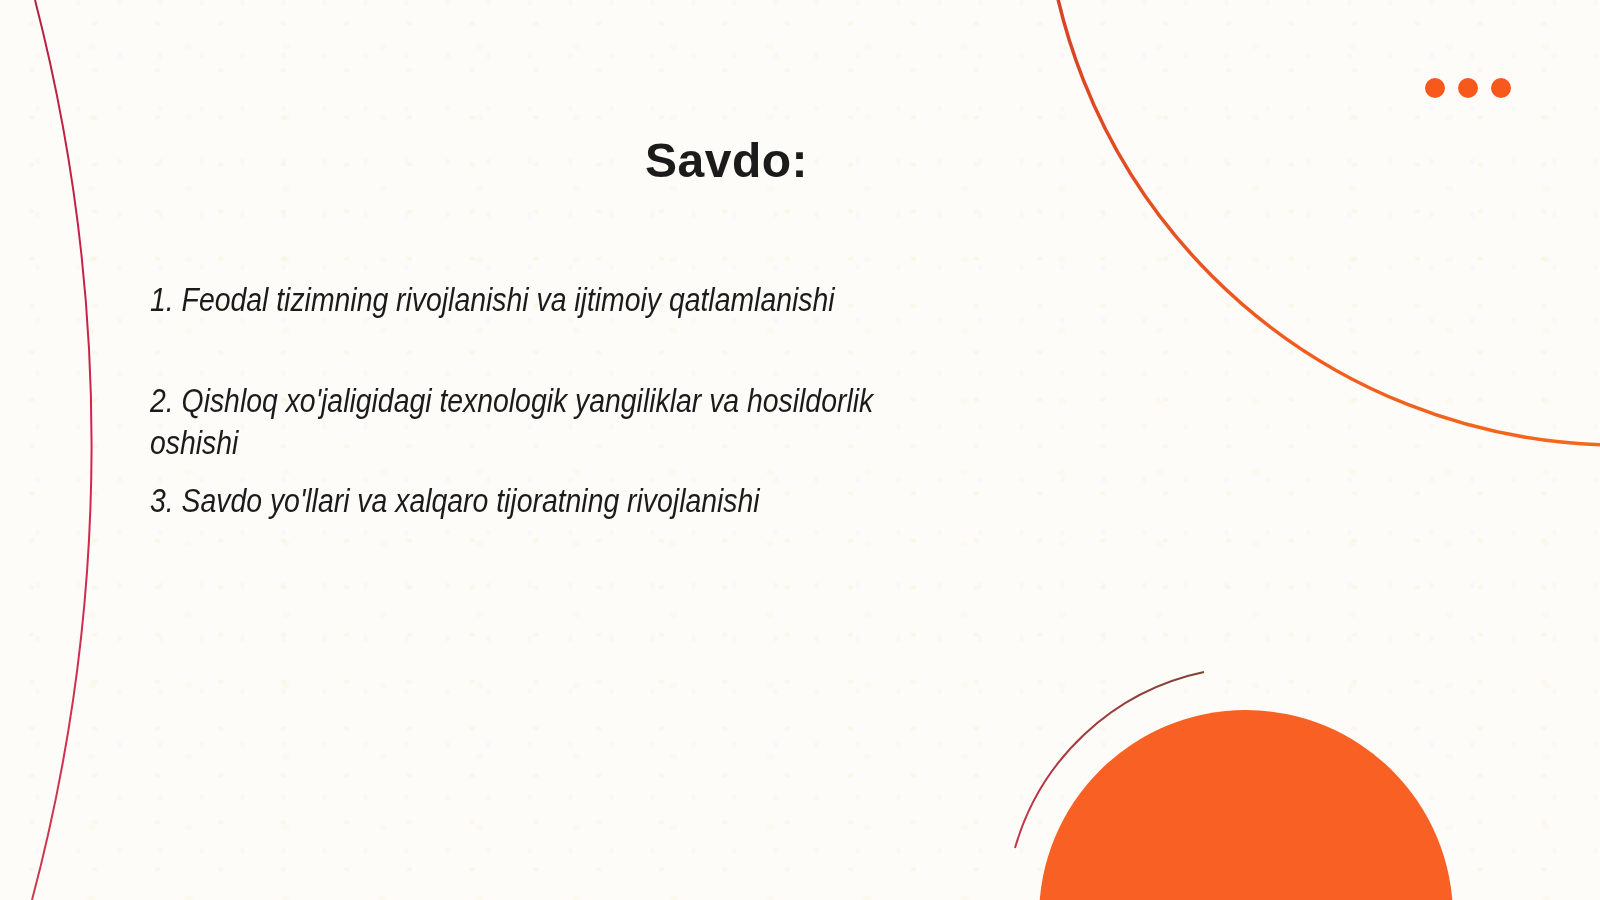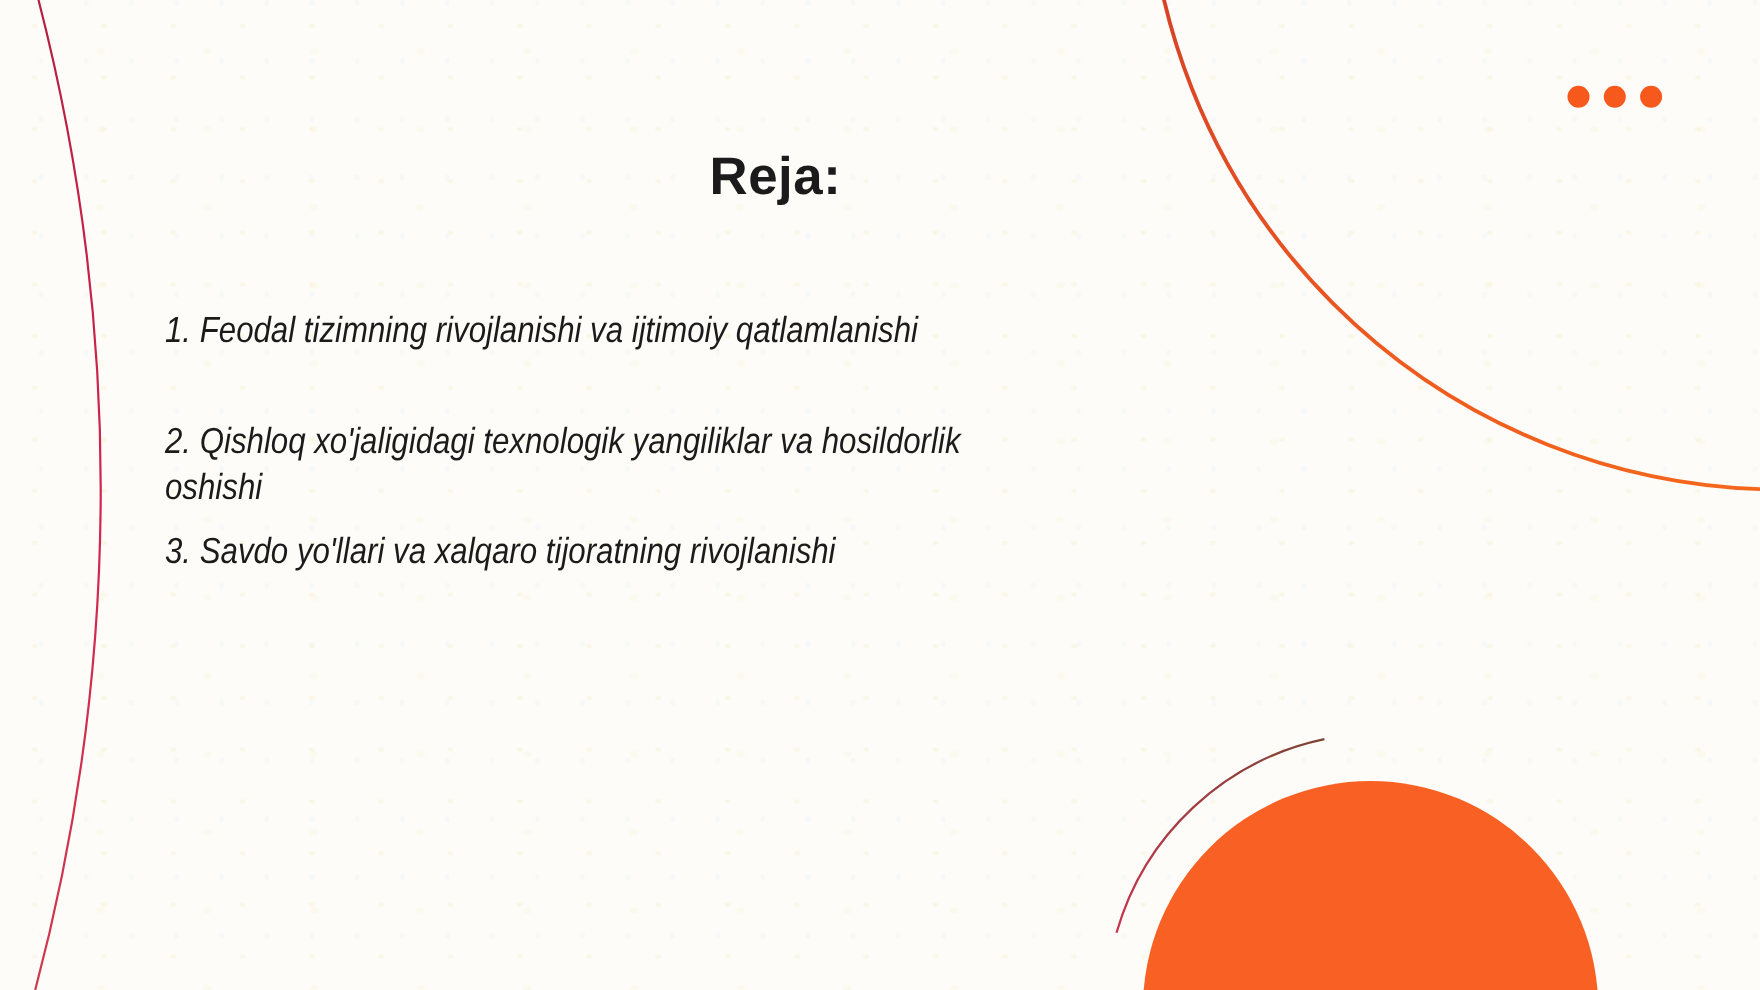--- a/index.html
+++ b/index.html
@@ -91,21 +91,21 @@
       <circle cx="1435" cy="88" r="10" fill="#f7591d"></circle>
       <circle cx="1468" cy="88" r="10" fill="#f7591d"></circle>
       <circle cx="1501" cy="88" r="10" fill="#f7591d"></circle>
     </g>
 
     <path d="M 1204 672 A 250 250 0 0 0 1015 848" fill="none" stroke="url(#gradCrescent)" stroke-width="2"></path>
 
     <circle cx="1246" cy="917" r="207" fill="#f96023"></circle>
   </svg>
 
-  <h1 class="slide-title">Reja:</h1>
+  <h1 class="slide-title">Savdo:</h1>
 
   <p class="list-item i1">1. Feodal tizimning rivojlanishi va ijtimoiy qatlamlanishi</p>
 
   <p class="list-item i2">2. Qishloq xo'jaligidagi texnologik yangiliklar va hosildorlik
 oshishi</p>
 
   <p class="list-item i3">3. Savdo yo'llari va xalqaro tijoratning rivojlanishi</p>
 
 </div>
 

